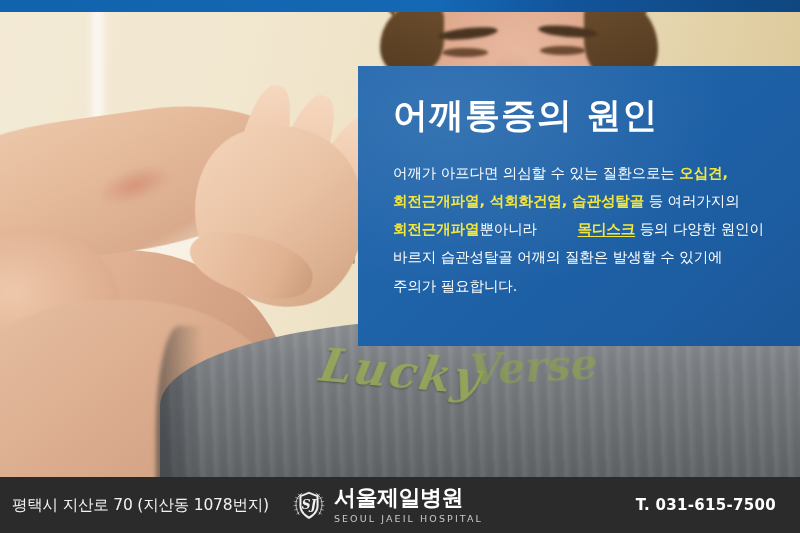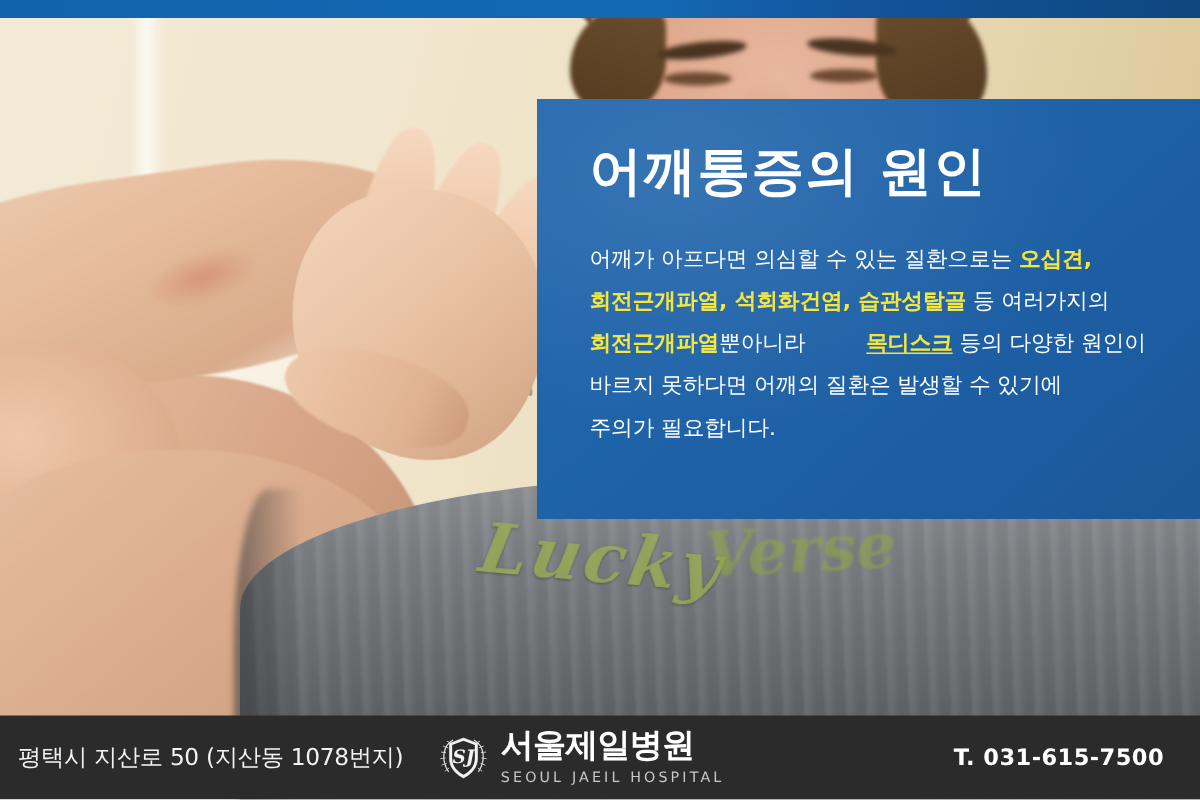--- a/index.html
+++ b/index.html
@@ -406,27 +406,27 @@
 
   <div class="top-strip"></div>
 
   <div id="info-panel">
     <div class="panel-sheen"></div>
     <h1 id="panel-title">어깨통증의 원인</h1>
     <div id="panel-body">
         <span class="ln"><span>어깨가 아프다면 의심할 수 있는 질환으로는 </span><span class="hl">오십견,</span></span>
         <span class="ln"><span class="hl">회전근개파열, 석회화건염, 습관성탈골</span><span> 등 여러가지의</span></span>
         <span class="ln"><span class="hl">회전근개파열</span><span>뿐아니라 </span><span class="hl-u">목디스크</span><span> 등의 다양한 원인이</span></span>
-        <span class="ln"><span>바르지 못하다면 어깨의 질환은 발생할 수 있기에</span></span>
+        <span class="ln"><span>바르지 습관성탈골 어깨의 질환은 발생할 수 있기에</span></span>
         <span class="ln"><span>주의가 필요합니다.</span></span>
       </div>
   </div>
 
   <div id="footer">
-    <div id="footer-address">평택시 지산로 50 (지산동 1078번지)</div>
+    <div id="footer-address">평택시 지산로 70 (지산동 1078번지)</div>
 
     <div id="footer-logo">
       <svg class="emblem" viewBox="0 0 100 100">
         <g fill="none" stroke="#e8e8e8" stroke-width="2.2" stroke-linecap="round">
           <path d="M30 18 C12 28, 8 54, 22 76"></path>
           <path d="M70 18 C88 28, 92 54, 78 76"></path>
         </g>
         <g stroke="#dcdcdc" stroke-width="1.6" stroke-linecap="round">
           <path d="M27 24 L20 20"></path>
             <path d="M21 32 L13 29"></path>

